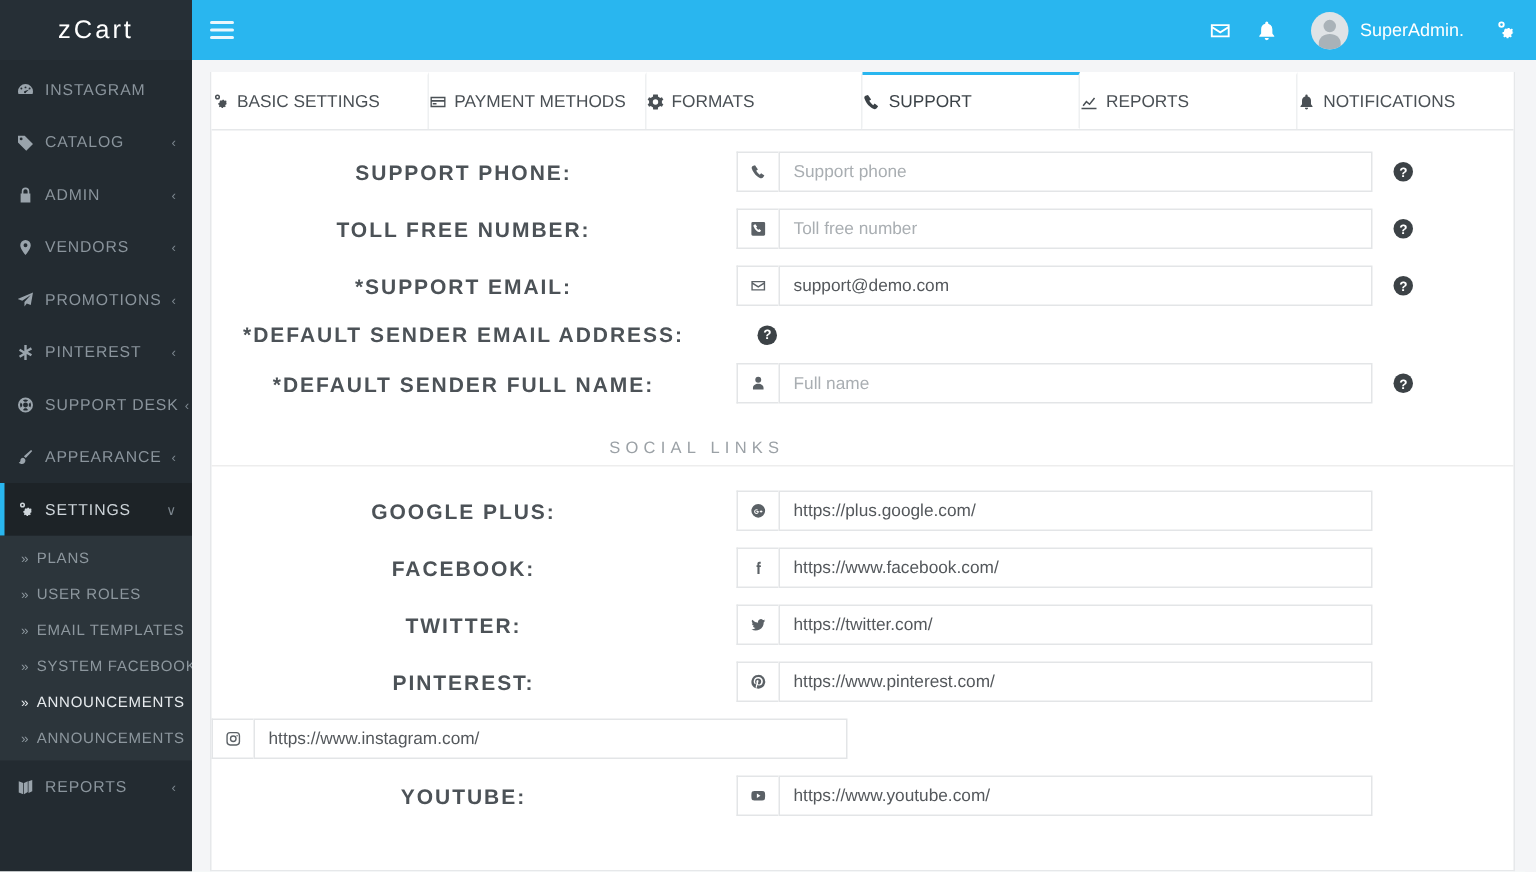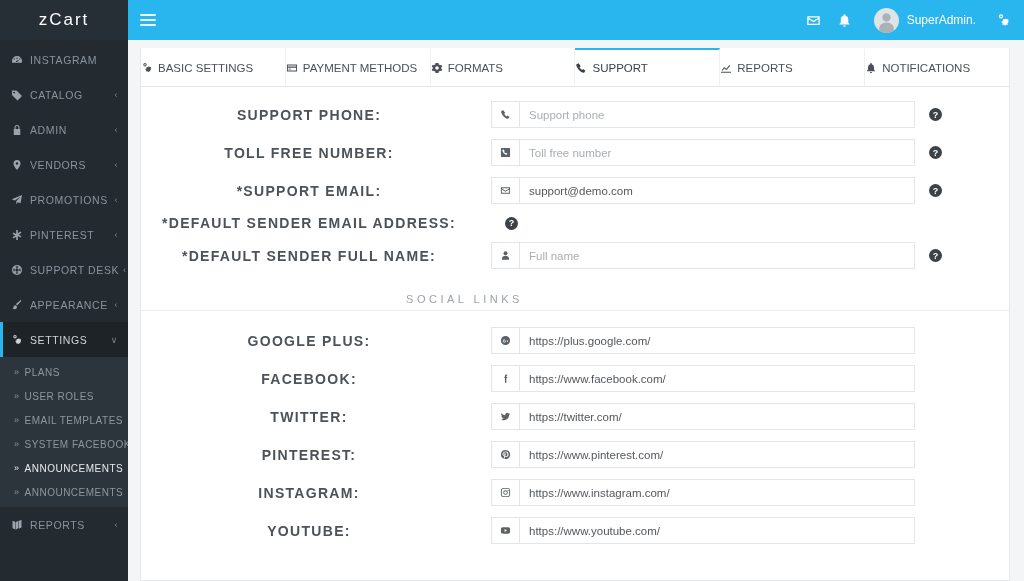--- a/index.html
+++ b/index.html
@@ -427,21 +427,20 @@
                   <span class="iaddon">
                     <svg viewBox="0 0 24 24">
                       <path d="M12 2a10 10 0 0 0-3.6 19.3c-.1-.8-.2-2 0-2.9l1.2-5s-.3-.6-.3-1.5c0-1.4.8-2.5 1.8-2.5.9 0 1.3.6 1.3 1.4 0 .9-.5 2.2-.8 3.4-.3 1 .5 1.9 1.5 1.9 1.8 0 3.2-2 3.2-4.7 0-2.5-1.8-4.2-4.3-4.2a4.5 4.5 0 0 0-4.6 4.5c0 .9.3 1.8.8 2.3l-.3 1.3c0 .2-.2.3-.4.2-1.3-.6-2.1-2.5-2.1-4 0-3.3 2.4-6.3 6.9-6.3 3.6 0 6.4 2.6 6.4 6 0 3.6-2.2 6.4-5.4 6.4-1 0-2-.6-2.4-1.2l-.6 2.5c-.2.9-.8 2-1.2 2.6A10 10 0 1 0 12 2z"></path>
                     </svg>
                   </span>
                   <input class="ifield" type="text" placeholder="Pinterest" value="https://www.pinterest.com/" style="">
                 </div>
                 <div class="help hidden">?</div>
               </div>
               <div class="row">
-                <div class="lab">INSTAGRAM:</div>
                 <div class="igroup">
                   <span class="iaddon">
                     <svg viewBox="0 0 24 24">
                       <path d="M7.5 2h9A5.5 5.5 0 0 1 22 7.5v9a5.5 5.5 0 0 1-5.5 5.5h-9A5.5 5.5 0 0 1 2 16.5v-9A5.5 5.5 0 0 1 7.5 2zm0 2A3.5 3.5 0 0 0 4 7.5v9A3.5 3.5 0 0 0 7.5 20h9a3.5 3.5 0 0 0 3.5-3.5v-9A3.5 3.5 0 0 0 16.5 4h-9zM12 7a5 5 0 1 1 0 10 5 5 0 0 1 0-10zm0 2a3 3 0 1 0 0 6 3 3 0 0 0 0-6zm5.6-2.4a1.1 1.1 0 1 1 0 2.2 1.1 1.1 0 0 1 0-2.2z"></path>
                     </svg>
                   </span>
                   <input class="ifield" type="text" placeholder="Instagram" value="https://www.instagram.com/" style="">
                 </div>
                 <div class="help hidden">?</div>
               </div>

